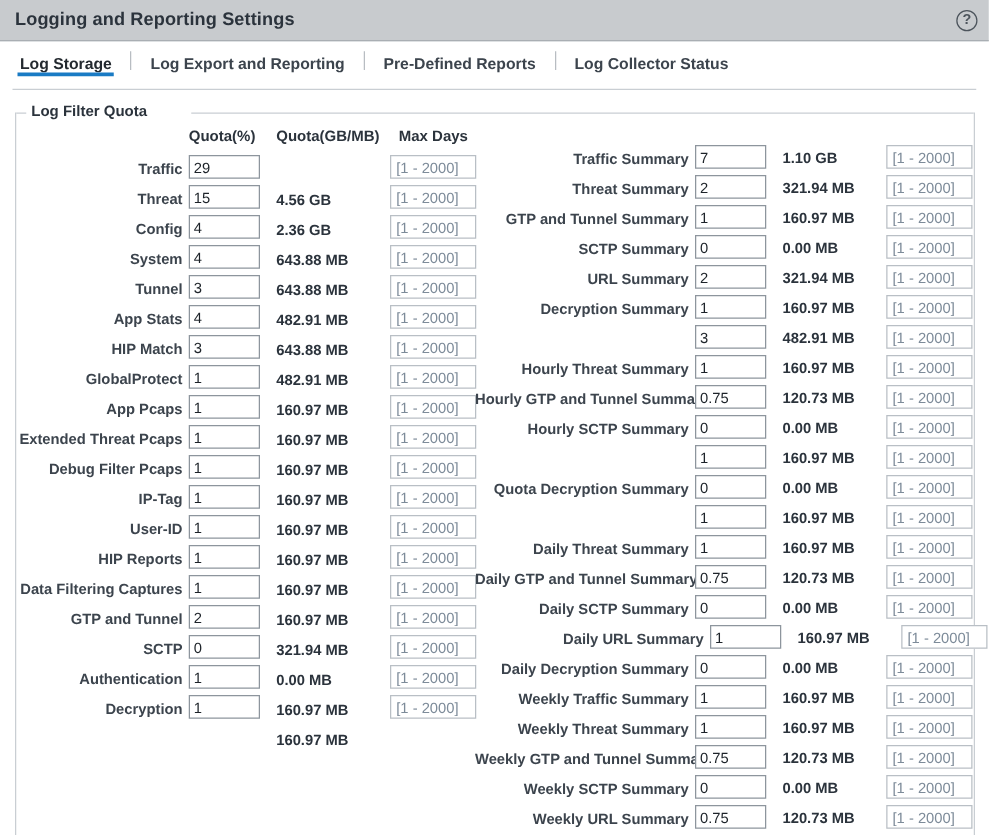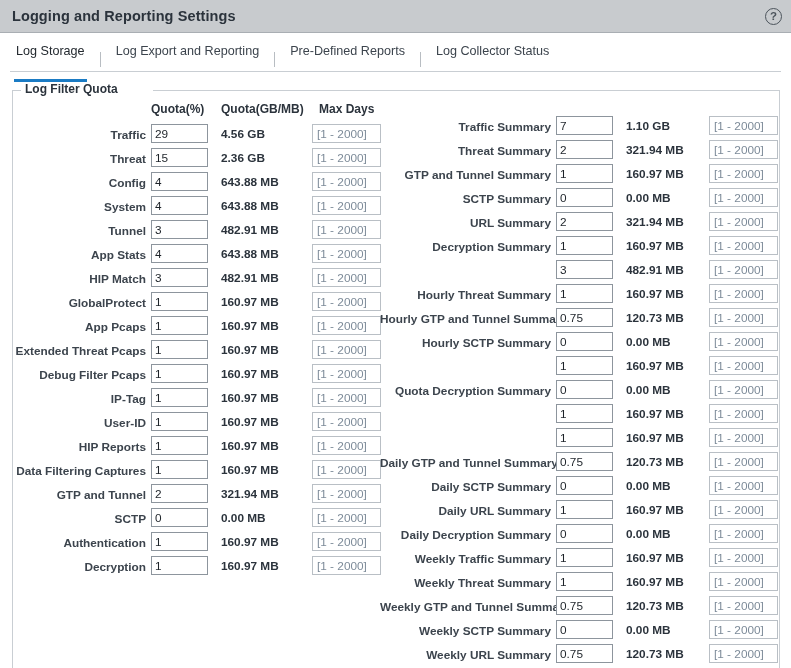--- a/index.html
+++ b/index.html
@@ -56,23 +56,23 @@
   }
   .tabs {
     position: absolute;
     left: 14px; top: 6px;
     display: flex;
     align-items: center;
   }
   .tab {
     position: relative;
     font-size: 12.6px;
-    font-weight: normal;
+    font-weight: bold;
     color: #3c444d;
-    padding: 4px 2px 24px 2px;
+    padding: 4px 2px 3px 2px;
     cursor: pointer;
     white-space: nowrap;
   }
   .tab.active { color: #23292f; }
   .tab.active::after {
     content: "";
     position: absolute;
     left: 0; right: 0; bottom: 0;
     height: 3px;
     background: #1a7bc4;
@@ -189,21 +189,21 @@
     outline: none;
   }
   .days-input::placeholder {
     color: #7d8b99;
     opacity: 1;
   }
 
   
   .col-left .row-label { left: 0; width: 133px; }
   .col-left .pct-input { left: 138px; width: 57px; }
-  .col-left .size-text { left: 208px; width: 88px; }
+  .col-left .size-text { left: 208px; width: 88px; margin-top: 26px; }
   .col-left .days-input { left: 299px; width: 69px; }
 
   
   .col-right .row-label { left: 0; width: 171px; }
   .col-right .pct-input { left: 176px; width: 57px; }
   .col-right .size-text { left: 246px; width: 88px; }
   .col-right .days-input { left: 329px; width: 69px; }
 
   .col-left  { position: absolute; left: 0px;   top: 0; width: 370px; }
   .col-right { position: absolute; left: 367px; top: 0; width: 400px; }
@@ -425,37 +425,38 @@
         <input type="text" class="pct-input" value="0" style="">
         <div class="size-text">0.00 MB</div>
         <input type="text" class="days-input" placeholder="[1 - 2000]" style="">
       </div>
       <div class="row" style="top: 314px; left: 0px; right: 0px;">
         <input type="text" class="pct-input" value="1" style="">
         <div class="size-text">160.97 MB</div>
         <input type="text" class="days-input" placeholder="[1 - 2000]" style="">
       </div>
       <div class="row" style="top: 338px; left: 0px; right: 0px;">
+        <div class="row-label">Daily Threat Summary</div>
         <input type="text" class="pct-input" value="1" style="">
         <div class="size-text">160.97 MB</div>
         <input type="text" class="days-input" placeholder="[1 - 2000]" style="">
       </div>
       <div class="row" style="top: 362px; left: 0px; right: 0px;">
         <div class="row-label">Daily GTP and Tunnel Summary</div>
         <input type="text" class="pct-input" value="0.75" style="">
         <div class="size-text">120.73 MB</div>
         <input type="text" class="days-input" placeholder="[1 - 2000]" style="">
       </div>
       <div class="row" style="top: 386px; left: 0px; right: 0px;">
         <div class="row-label">Daily SCTP Summary</div>
         <input type="text" class="pct-input" value="0" style="">
         <div class="size-text">0.00 MB</div>
         <input type="text" class="days-input" placeholder="[1 - 2000]" style="">
       </div>
-      <div class="row" style="top: 410px; left: 0px; right: 0px; text-decoration: underline;">
+      <div class="row" style="top: 410px; left: 12px; right: 0px; text-decoration: underline;">
         <div class="row-label">Daily URL Summary</div>
         <input type="text" class="pct-input" value="1" style="">
         <div class="size-text">160.97 MB</div>
         <input type="text" class="days-input" placeholder="[1 - 2000]" style="">
       </div>
       <div class="row" style="top: 434px; left: 0px; right: 0px;">
         <div class="row-label">Daily Decryption Summary</div>
         <input type="text" class="pct-input" value="0" style="">
         <div class="size-text">0.00 MB</div>
         <input type="text" class="days-input" placeholder="[1 - 2000]" style="">

